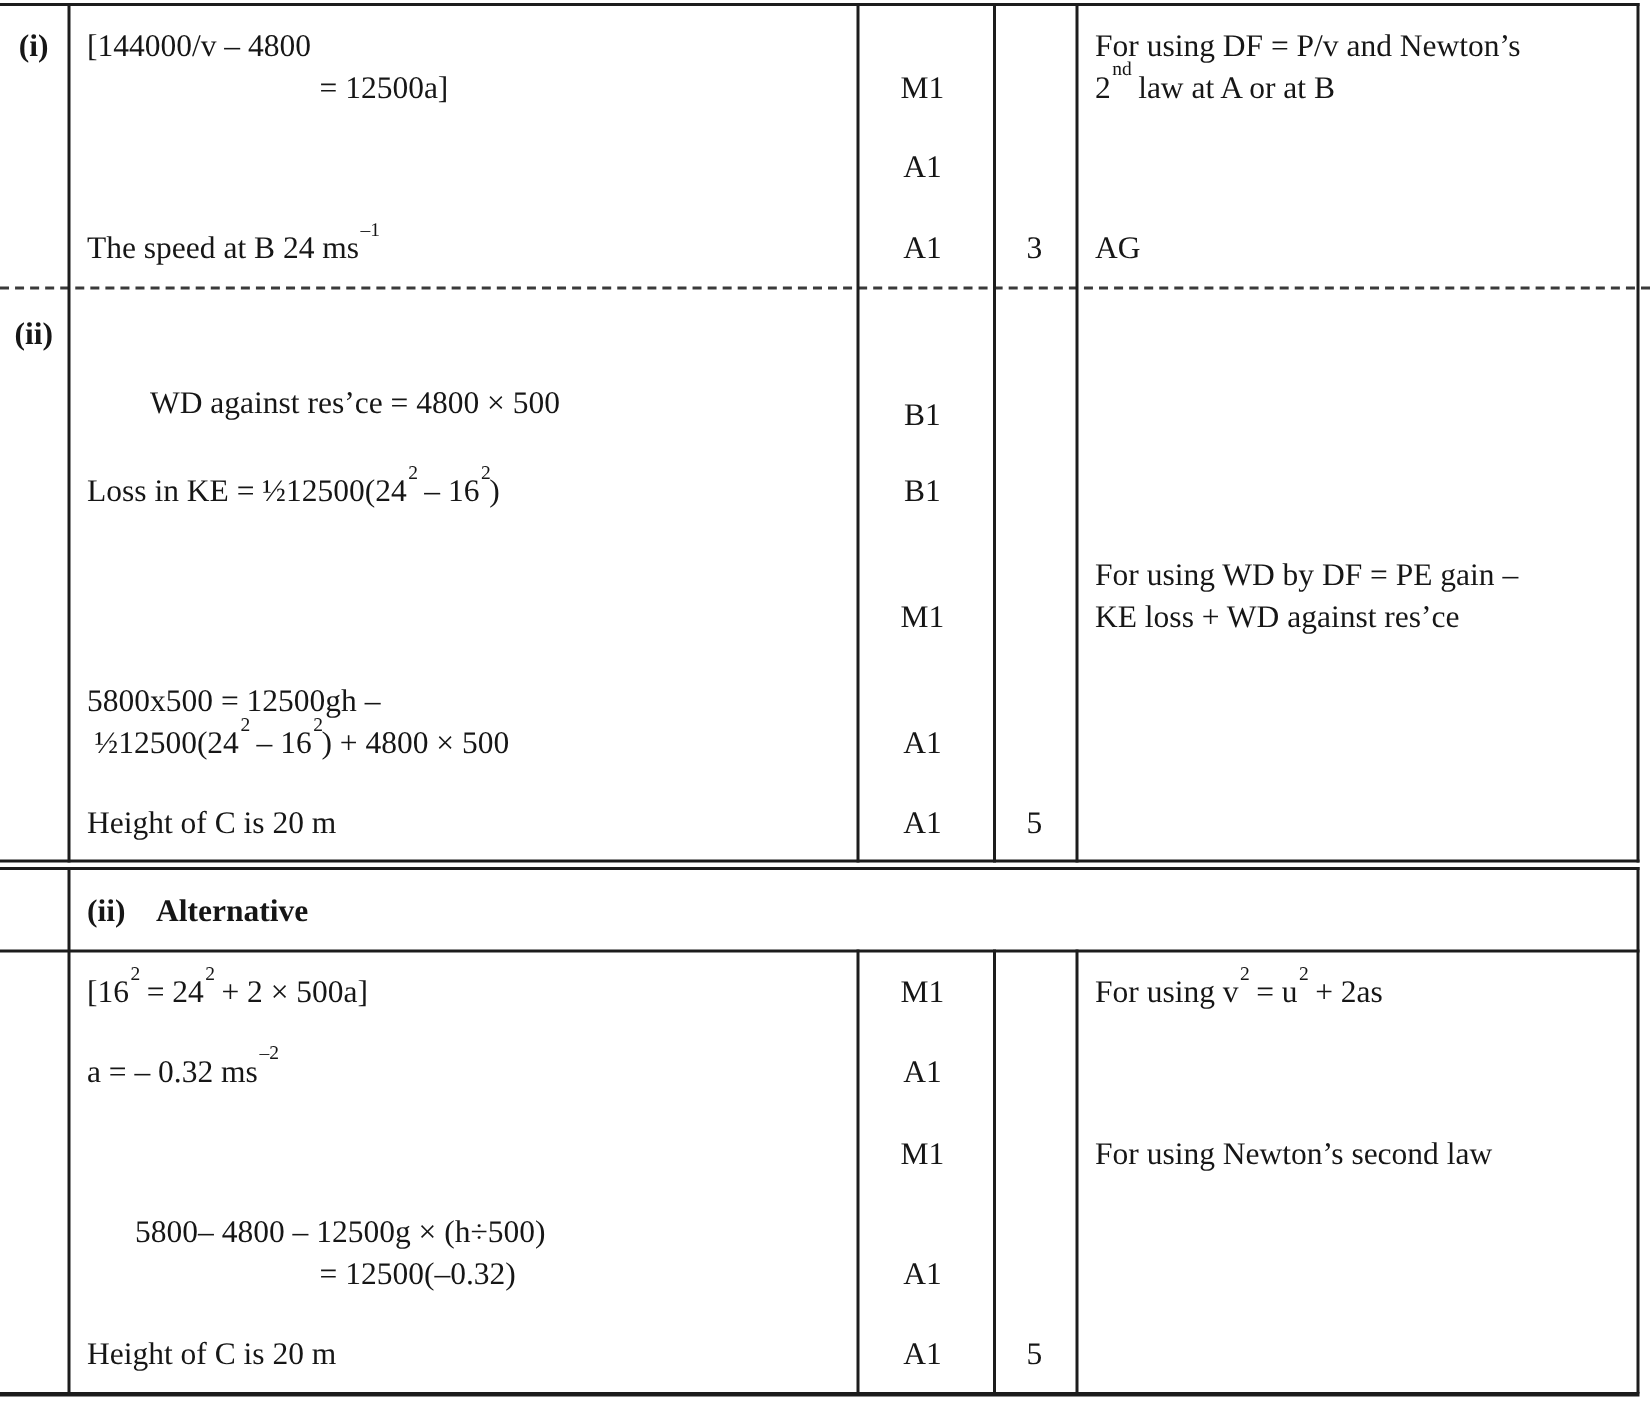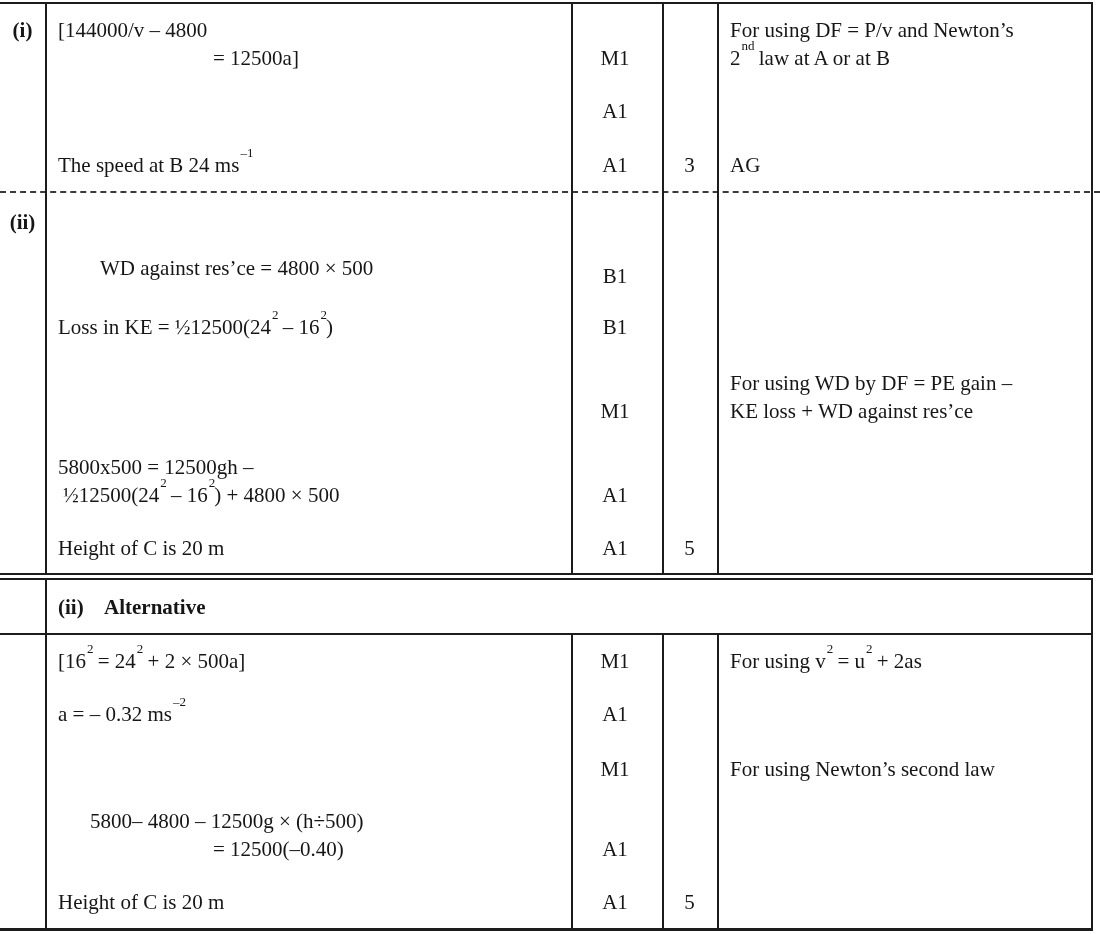--- a/index.html
+++ b/index.html
@@ -71,21 +71,21 @@
   <div class="t marks" style="top:536px;">A1</div>
   <div class="t total" style="top:536px;">5</div>
   <div class="t" style="left:730px;top:371px;">For using WD by DF = PE gain –</div>
   <div class="t" style="left:730px;top:399px;">KE loss + WD against res’ce</div>
 
   <div class="t bold" style="left:58px;top:595px;">(ii)</div>
   <div class="t bold" style="left:104px;top:595px;">Alternative</div>
   <div class="t" style="left:58px;top:649px;">[16<sup>2</sup> = 24<sup>2</sup> + 2 × 500a]</div>
   <div class="t" style="left:58px;top:702px;">a = – 0.32 ms<sup>–2</sup></div>
   <div class="t" style="left:58px;top:809px;margin-left:32px;">5800– 4800 – 12500g × (h÷500)</div>
-  <div class="t" style="left:213px;top:837px;">= 12500(–0.40)</div>
+  <div class="t" style="left:213px;top:837px;">= 12500(–0.32)</div>
   <div class="t" style="left:58px;top:890px;">Height of C is 20 m</div>
   <div class="t marks" style="top:649px;">M1</div>
   <div class="t marks" style="top:702px;">A1</div>
   <div class="t marks" style="top:757px;">M1</div>
   <div class="t marks" style="top:837px;">A1</div>
   <div class="t marks" style="top:890px;">A1</div>
   <div class="t total" style="top:890px;">5</div>
   <div class="t" style="left:730px;top:649px;">For using v<sup>2</sup> = u<sup>2</sup> + 2as</div>
   <div class="t" style="left:730px;top:757px;">For using Newton’s second law</div>
 

